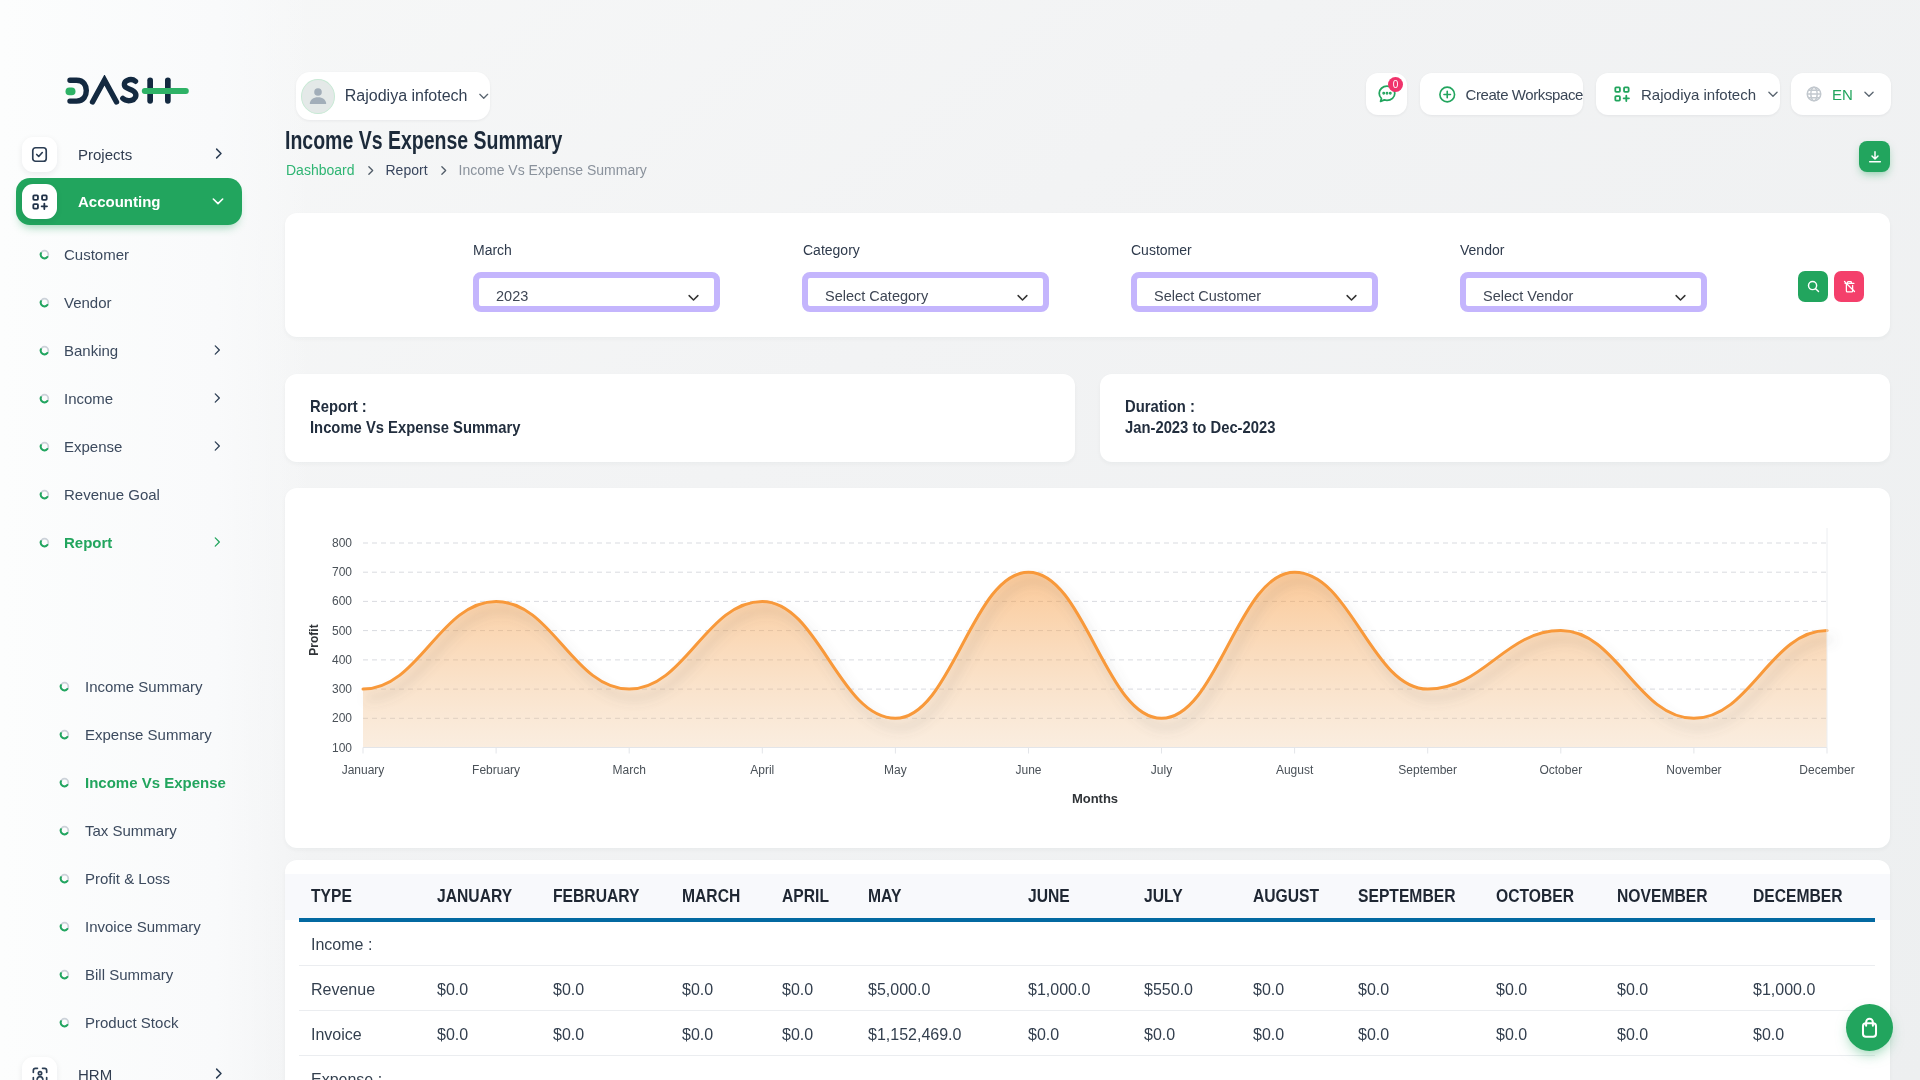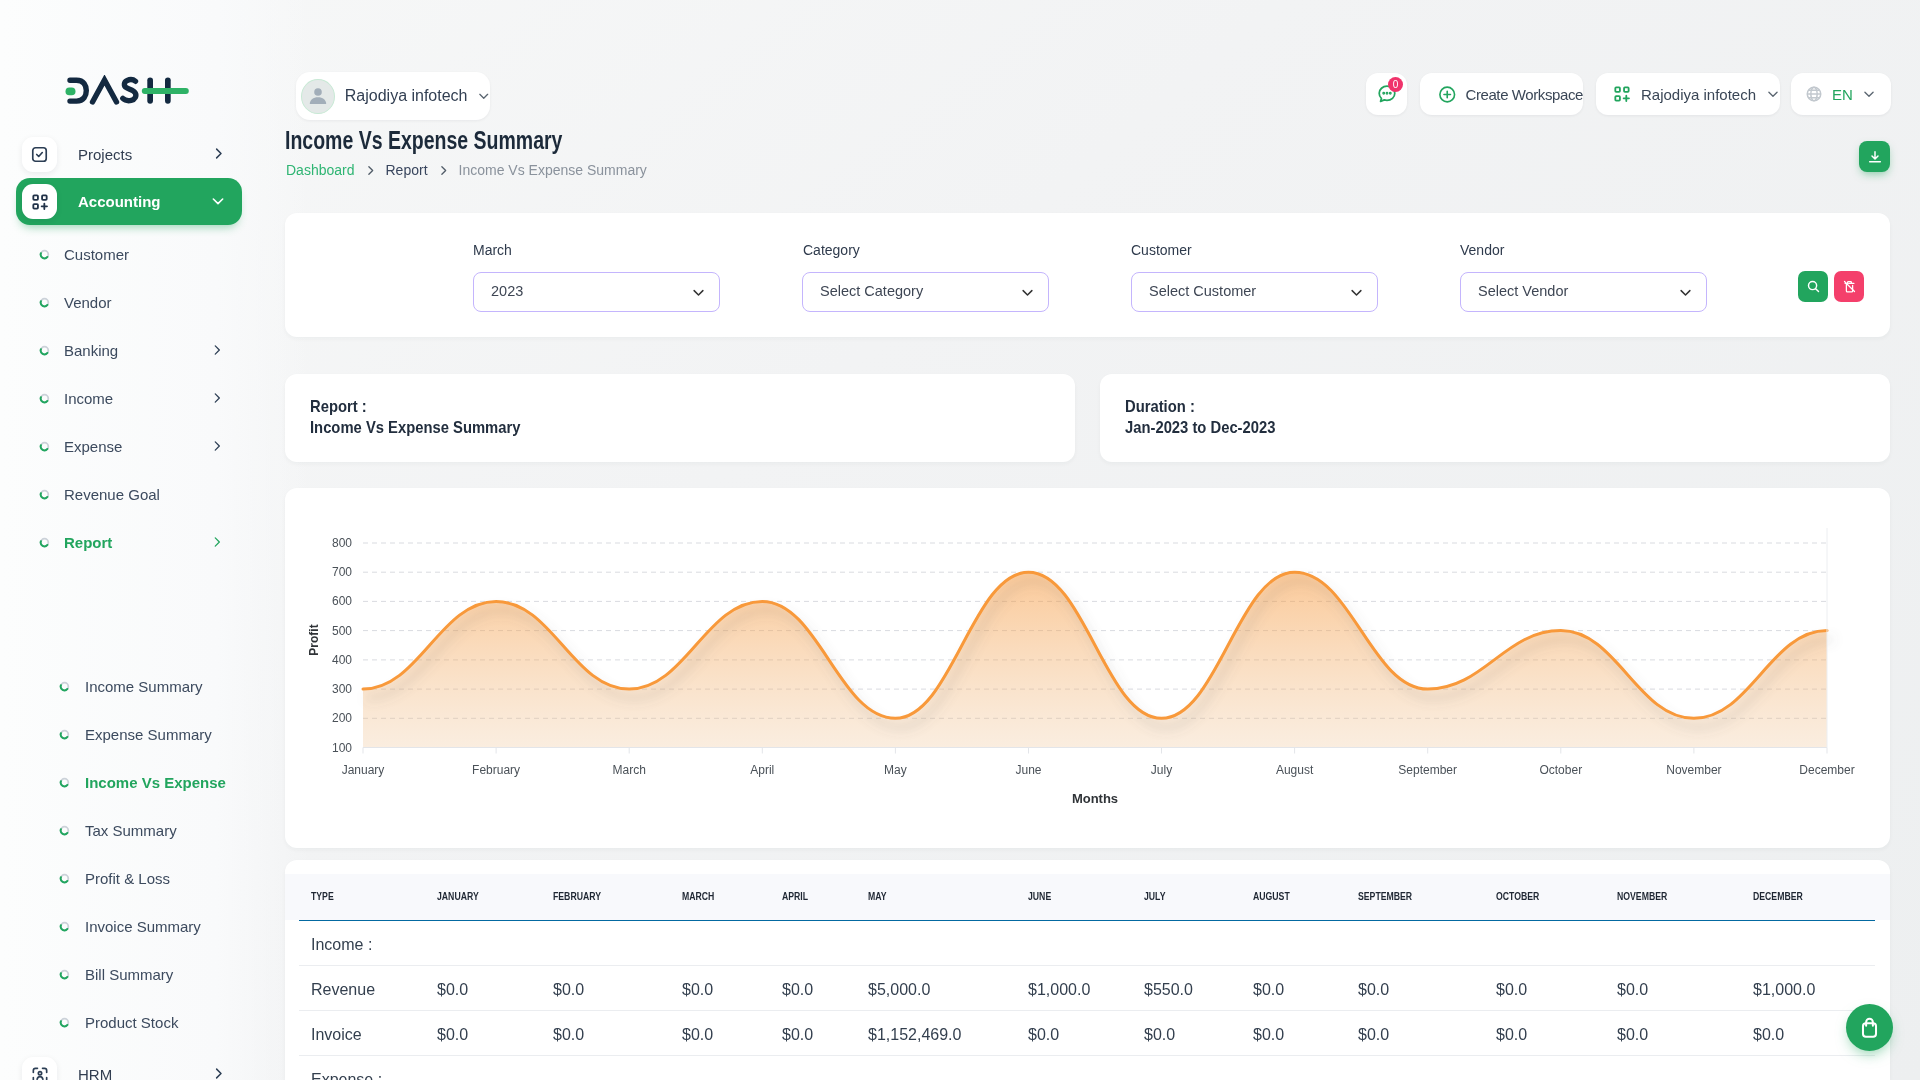--- a/index.html
+++ b/index.html
@@ -29,28 +29,28 @@
 .ws-name { font-size:16px; color:#323f52; margin-left:10px; }
 h1.title { position:absolute; left:285px; top:126px; font-size:25px; font-weight:700; color:#1c2a3a; letter-spacing:0; transform:scaleX(0.78); transform-origin:0 0; }
 .crumbs { position:absolute; left:286px; top:162px; font-size:14px; color:#8a929c; }
 .crumbs .g { color:#2fb573; }
 .crumbs .d { color:#39465e; }
 .dl-btn { position:absolute; left:1859px; top:141px; width:31px; height:31px; background:#22a55e; border-radius:8px; display:flex; align-items:center; justify-content:center; box-shadow:0 4px 8px -2px rgba(34,165,94,.5); }
 
 .card { position:absolute; background:#fff; border-radius:12px; box-shadow:0 2px 4px rgba(25,39,60,.04); }
 
 .flabel { position:absolute; top:242px; font-size:14px; color:#2e3a4c; }
-.fsel { position:absolute; top:272px; width:247px; height:40px; background:#fff; border:1px solid #c4b5fd; border-radius:8px; font-size:14.5px; color:#3e4654; line-height:37px; padding-left:17px; }
+.fsel { position:absolute; top:272px; width:247px; height:40px; background:#fff; border:6px solid #c4b5fd; border-radius:8px; font-size:14.5px; color:#3e4654; line-height:37px; padding-left:17px; }
 .fsel svg { position:absolute; right:13px; top:12px; }
 .sq-btn { position:absolute; top:271px; width:30px; height:31px; border-radius:7px; display:flex; align-items:center; justify-content:center; }
 
 .info-h { font-size:17px; font-weight:700; color:#222e3e; transform:scaleX(0.87); transform-origin:0 0; white-space:nowrap; }
 
 table.rep { position:absolute; left:299px; top:874px; border-collapse:collapse; table-layout:fixed; width:1576px; font-size:16px; color:#333f4e; }
-table.rep th { font-size:10px; font-weight:700; color:#1f2733; text-align:left; padding:0 0 0 12px; height:46px; border-bottom:1px solid #0369a1; }
+table.rep th { font-size:18px; font-weight:700; color:#1f2733; text-align:left; padding:0 0 0 12px; height:46px; border-bottom:4px solid #0369a1; }
 table.rep th i { font-style:normal; display:inline-block; transform:scaleX(.87); transform-origin:0 50%; }
 .thband { position:absolute; left:285px; top:874px; width:1605px; height:46px; background:#f8f9fc; }
 table.rep td { padding:4px 0 0 12px; height:45px; border-top:1px solid #ebedf0; }
 .fab { position:absolute; left:1846px; top:1004px; width:47px; height:47px; border-radius:50%; background:#22a55e; box-shadow:0 6px 14px -4px rgba(34,165,94,.55); display:flex; align-items:center; justify-content:center; }
 </style>
 </head>
 <body>
 <div id="page">
   <div id="sidebar"></div>
 

